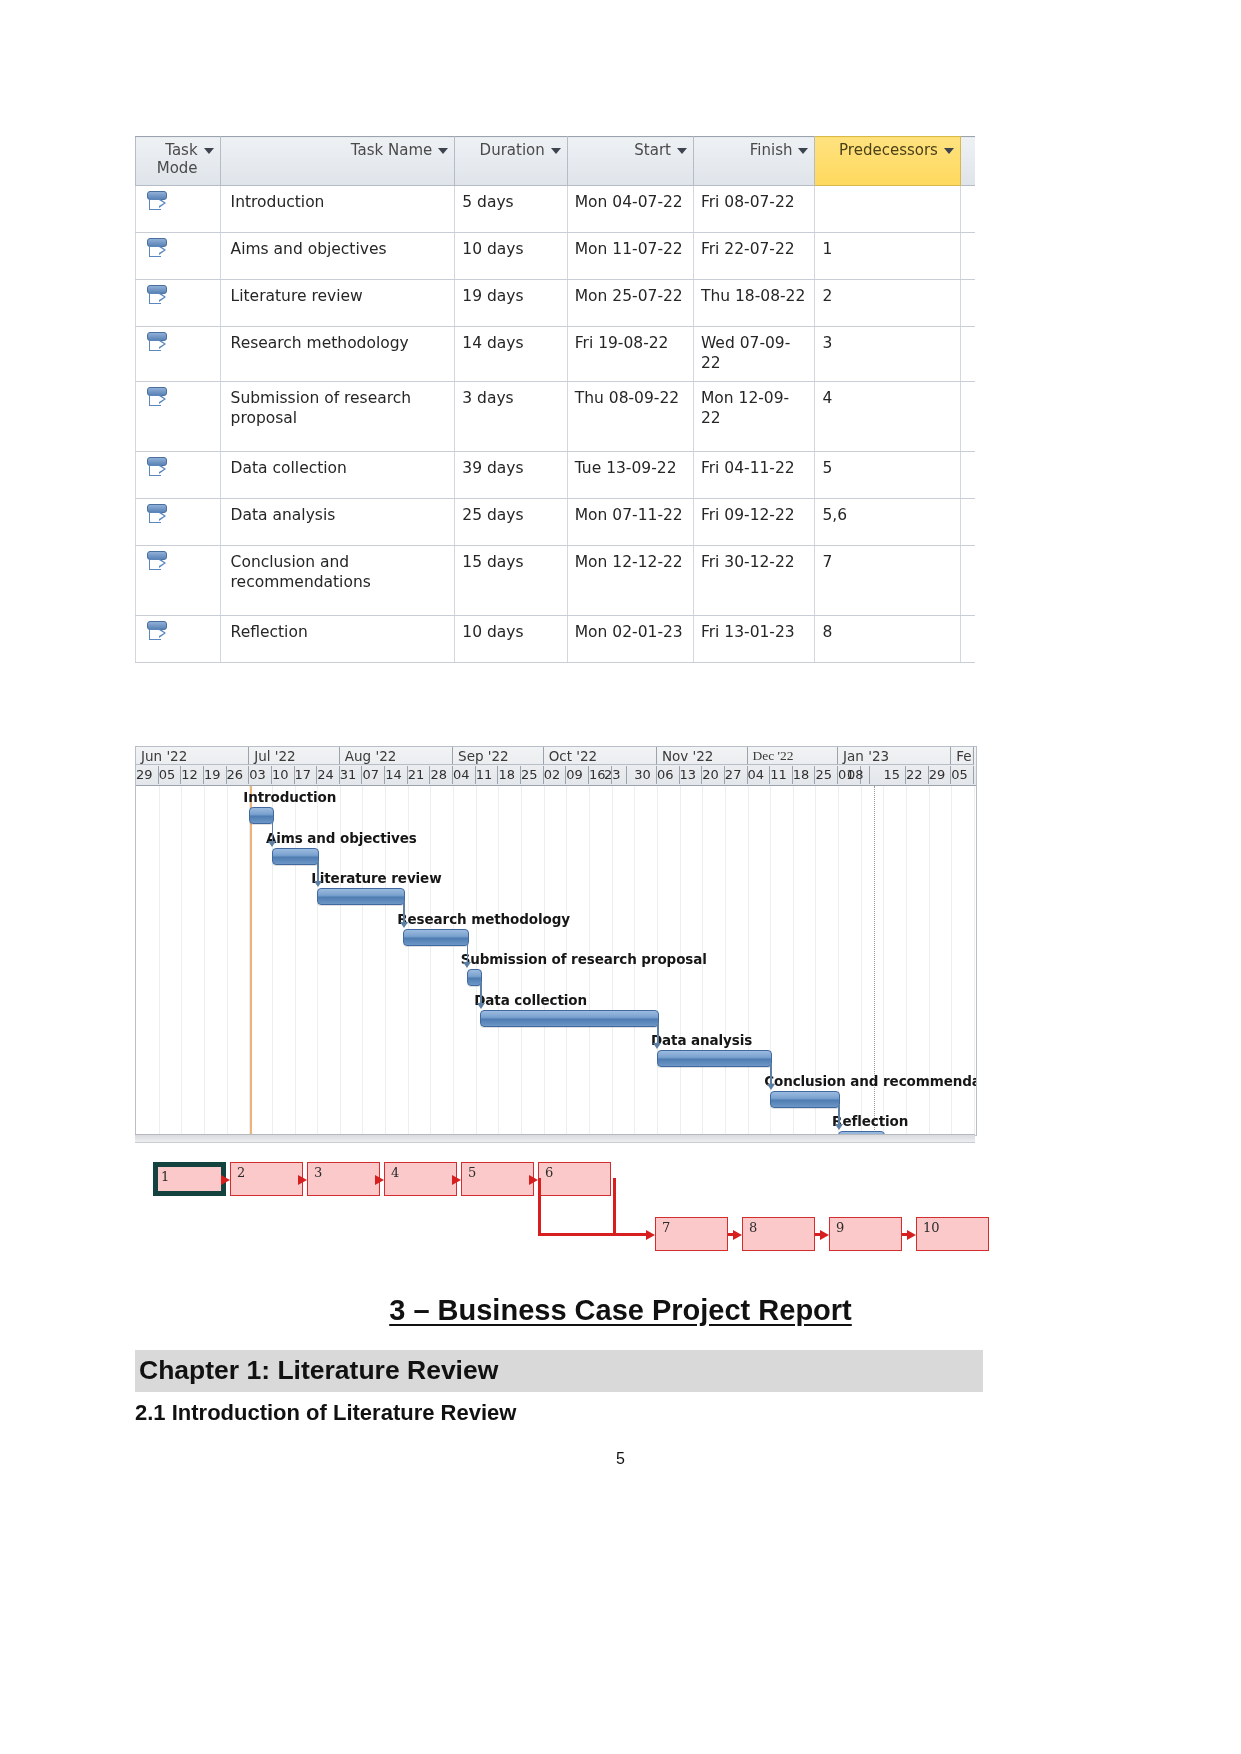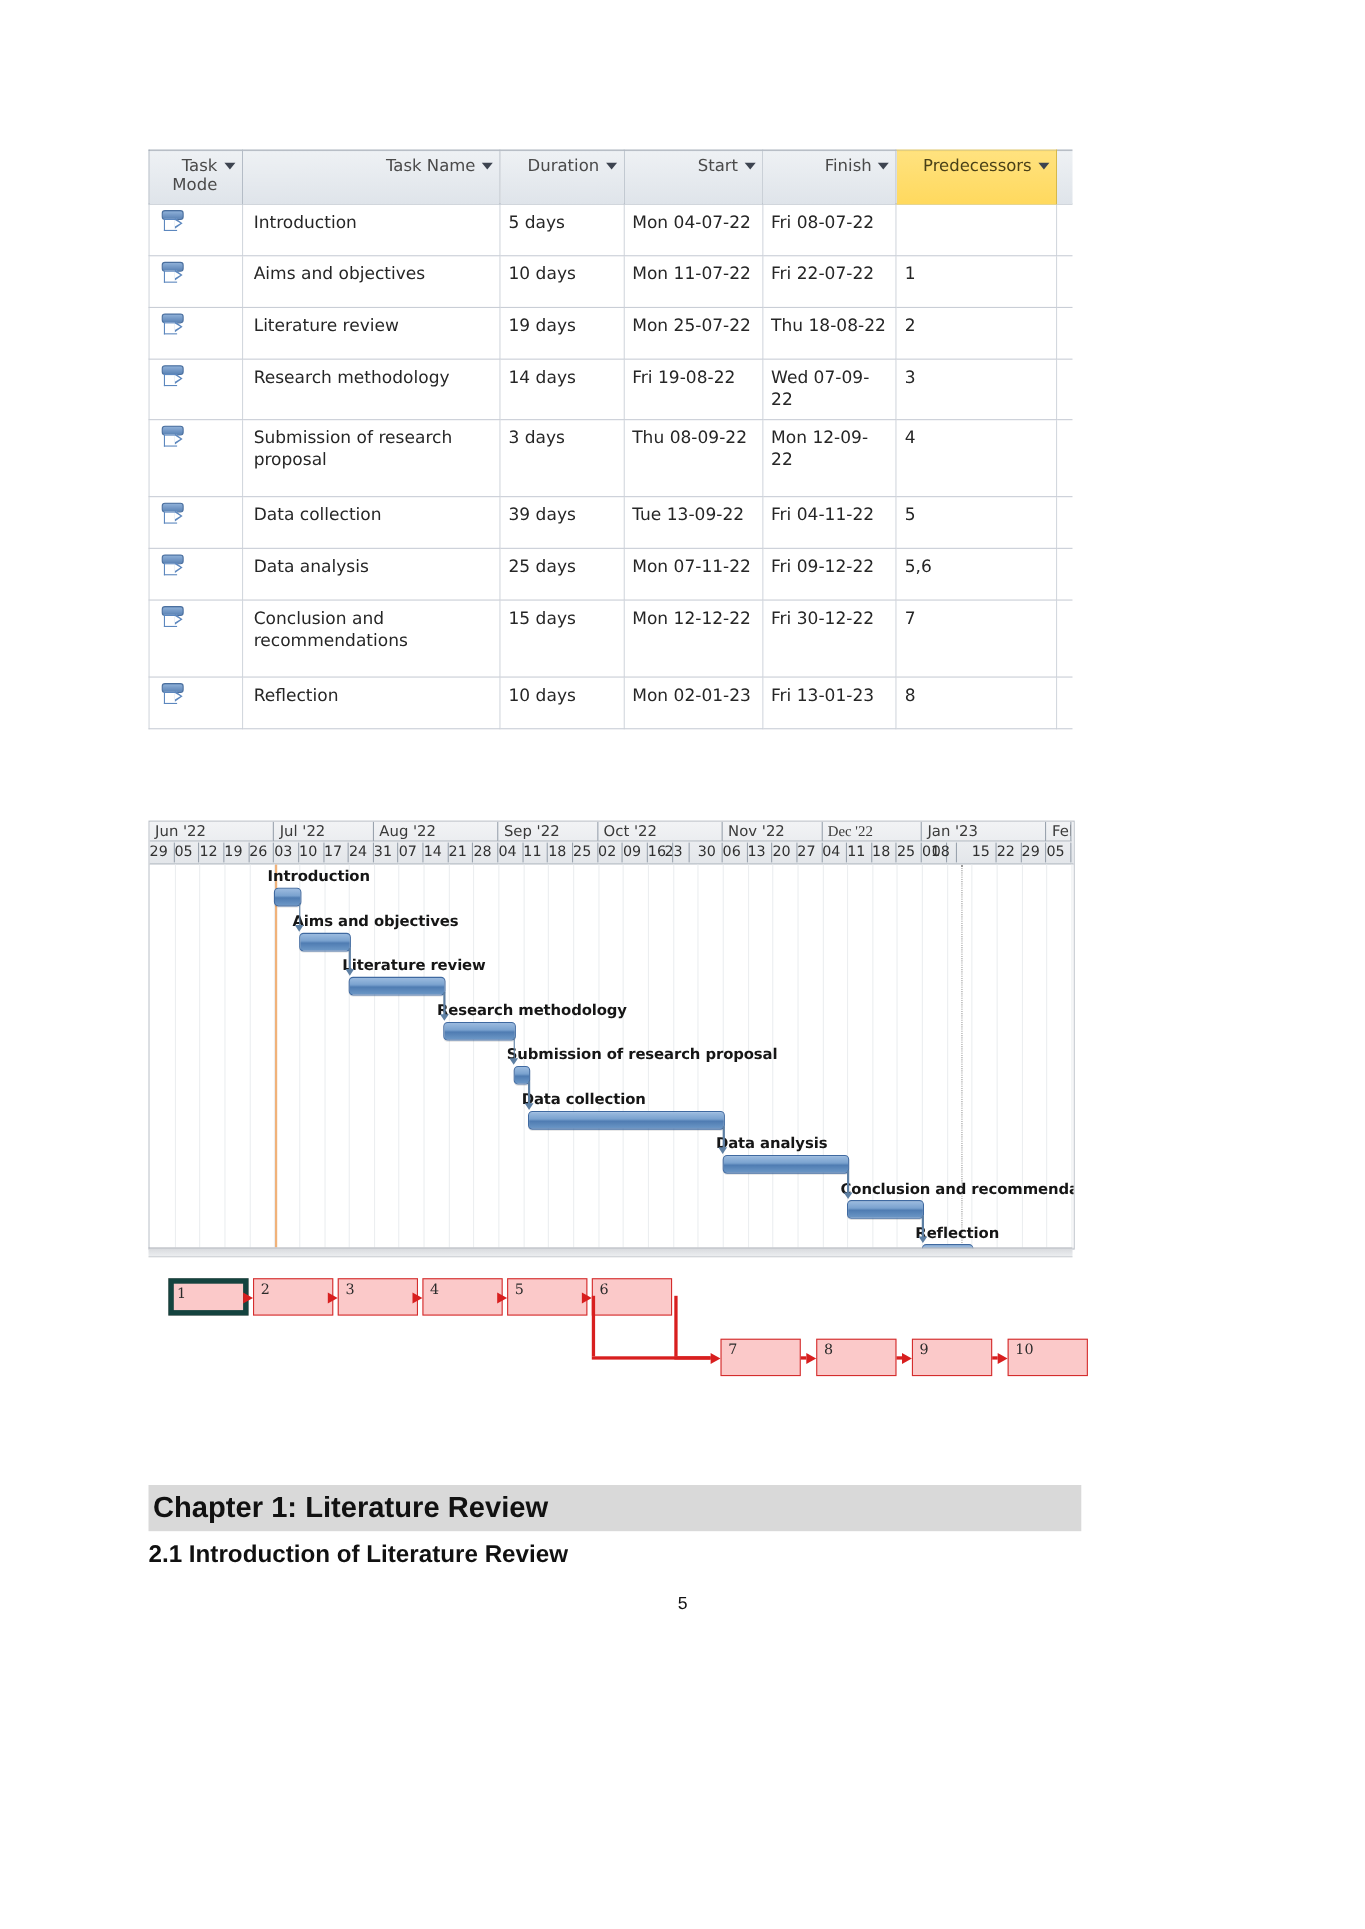--- a/index.html
+++ b/index.html
@@ -456,17 +456,18 @@
       <div class="netline" style="left: 478px; top: 44px; width: 3px; height: 55px;"></div>
       <div class="netline" style="left: 478px; top: 99px; width: 33px; height: 3px;"></div>
       <div class="netline" style="left: 593px; top: 99px; width: 5px; height: 3px;"></div>
       <div class="netarrow" style="left: 598px; top: 95.5px;"></div>
       <div class="netline" style="left: 680px; top: 99px; width: 5px; height: 3px;"></div>
       <div class="netarrow" style="left: 685px; top: 95.5px;"></div>
       <div class="netline" style="left: 767px; top: 99px; width: 5px; height: 3px;"></div>
       <div class="netarrow" style="left: 772px; top: 95.5px;"></div>
     </div>
 
+  <div class="doc-h1">3 – Business Case Project Report</div>
   <div class="doc-h2">Chapter 1: Literature Review</div>
   <div class="doc-h3">2.1 Introduction of Literature Review</div>
   <div class="pagenum">5</div>
 
 </div>
 
 </body></html>

